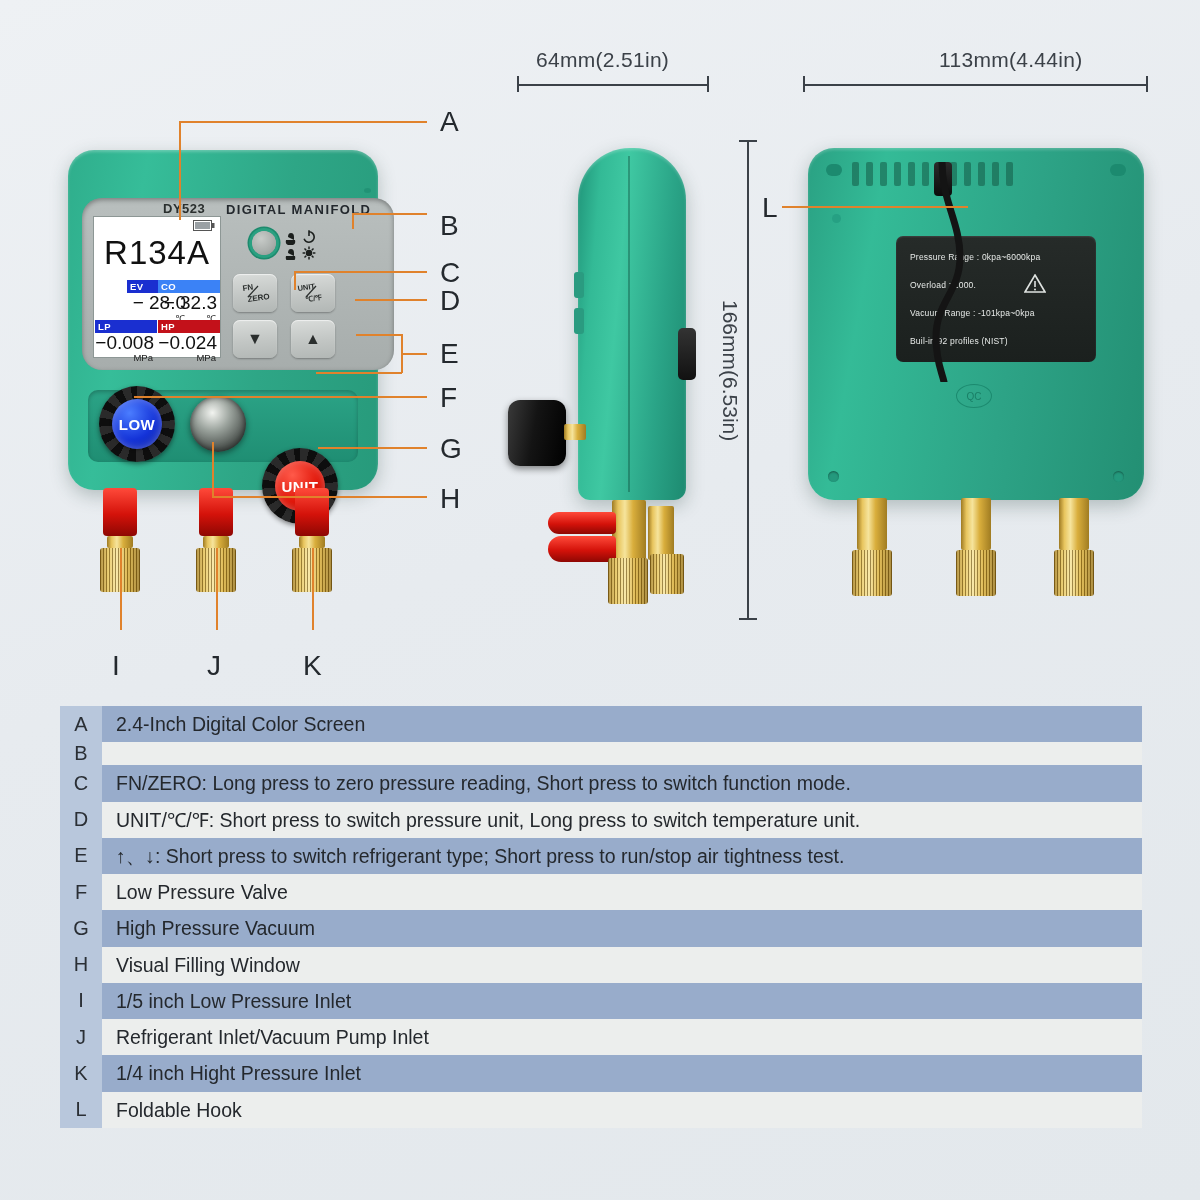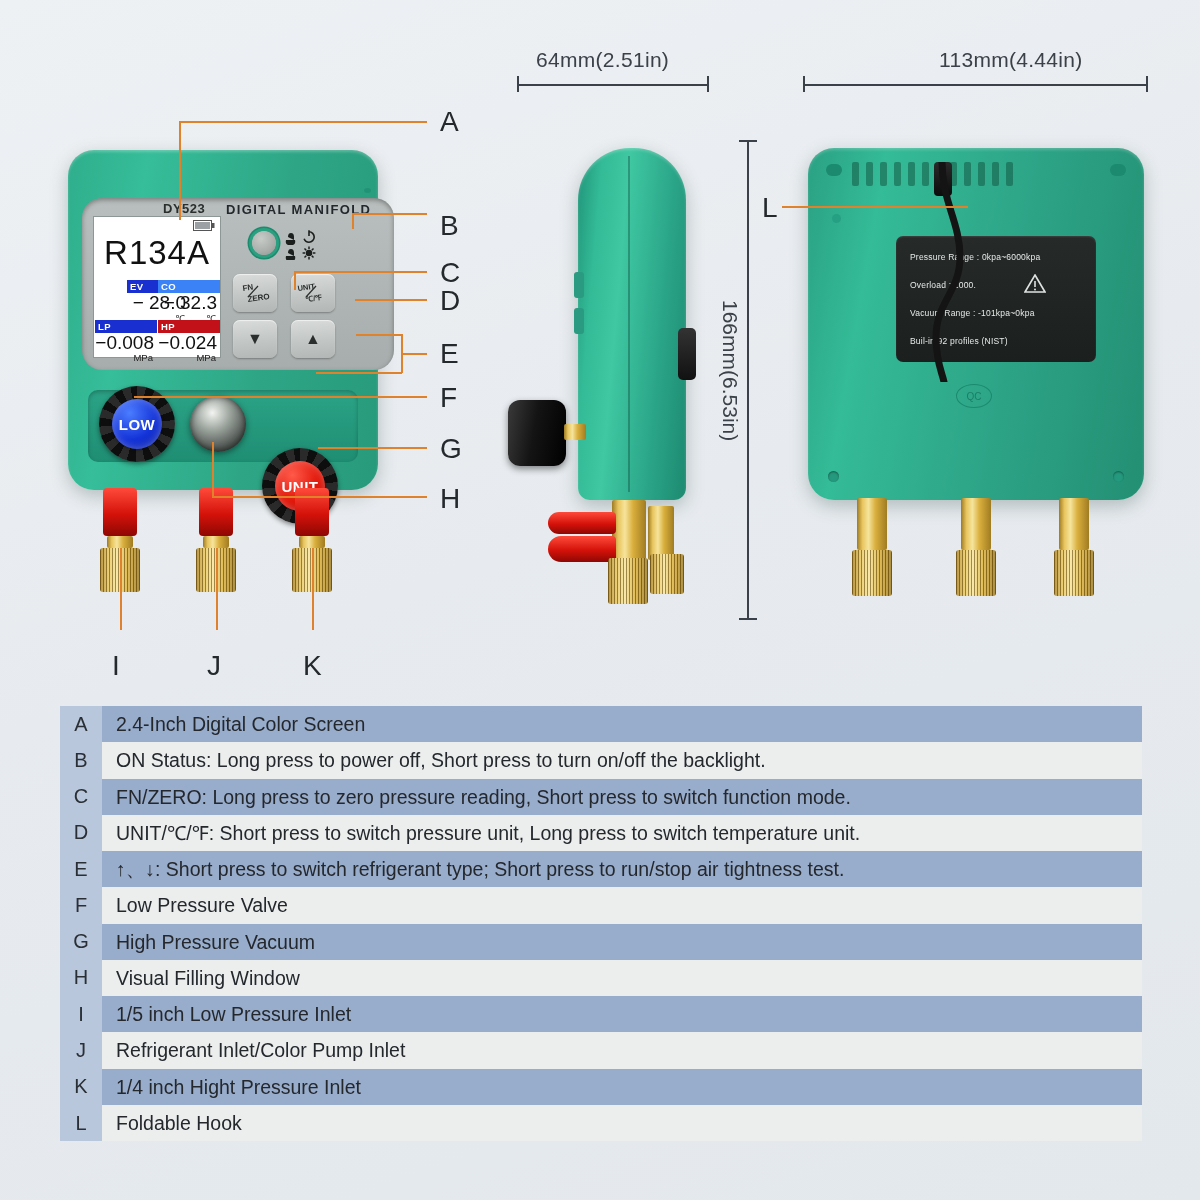--- a/index.html
+++ b/index.html
@@ -415,21 +415,20 @@
   <div id="legend">
       <div class="lrow sh">
         <div class="lcell-letter">A</div>
         <div class="lcell-text">
           <div>2.4-Inch Digital Color Screen</div>
         </div>
       </div>
       <div class="lrow lt">
         <div class="lcell-letter">B</div>
         <div class="lcell-text">
-          <div>ON Status: Long press to power off, Short press to turn on/off the backlight.</div>
         </div>
       </div>
       <div class="lrow sh">
         <div class="lcell-letter">C</div>
         <div class="lcell-text">
           <div>FN/ZERO: Long press to zero pressure reading, Short press to switch function mode.</div>
         </div>
       </div>
       <div class="lrow lt">
         <div class="lcell-letter">D</div>
@@ -463,21 +462,21 @@
       </div>
       <div class="lrow sh">
         <div class="lcell-letter">I</div>
         <div class="lcell-text">
           <div>1/5 inch Low Pressure Inlet</div>
         </div>
       </div>
       <div class="lrow lt">
         <div class="lcell-letter">J</div>
         <div class="lcell-text">
-          <div>Refrigerant Inlet/Color Pump Inlet</div>
+          <div>Refrigerant Inlet/Vacuum Pump Inlet</div>
         </div>
       </div>
       <div class="lrow sh">
         <div class="lcell-letter">K</div>
         <div class="lcell-text">
           <div>1/4 inch Hight Pressure Inlet</div>
         </div>
       </div>
       <div class="lrow lt">
         <div class="lcell-letter">L</div>

